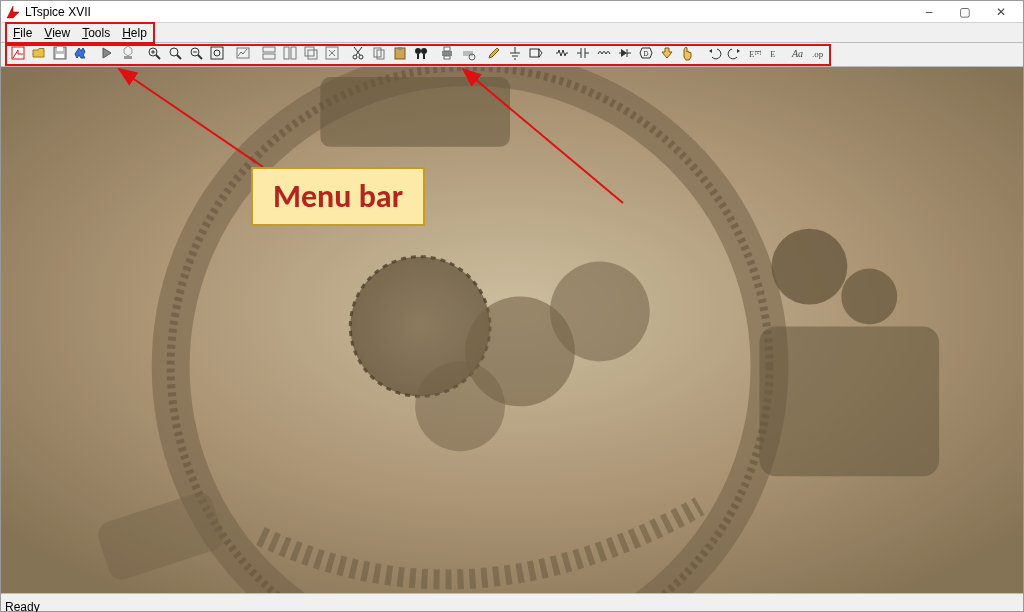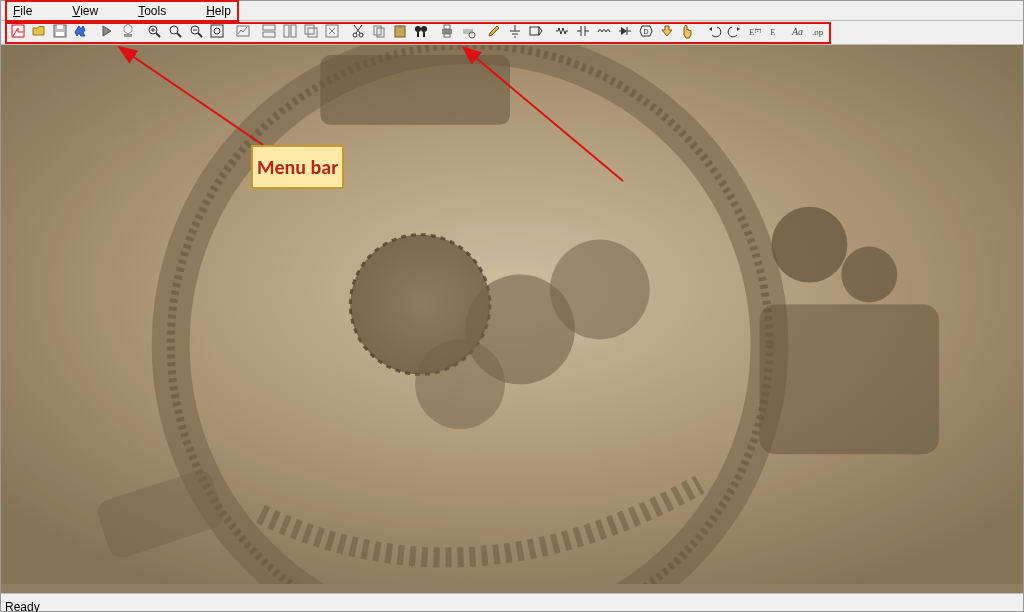--- a/index.html
+++ b/index.html
@@ -8,53 +8,72 @@
 
   
   .titlebar { height: 22px; display: flex; align-items: center; background: #fff; border-bottom: 1px solid #d0d0d0; padding: 0 4px; }
   .titlebar .appicon { width: 16px; height: 16px; margin-right: 4px; display:flex; align-items:center; justify-content:center; }
   .titlebar .title { flex: 1; line-height: 22px; color: #000; }
   .winbtns { display: flex; height: 22px; }
   .winbtn { width: 36px; height: 22px; display: flex; align-items:center; justify-content:center; font-size: 12px; color:#444; }
 
   
   .menubar-wrap { height: 20px; background: #f0f0f0; border-bottom: 1px solid #bbb; display:flex; align-items:center; padding: 0 4px; }
-  .menubar { display:flex; height: 18px; gap: 28px; }
+  .menubar { display:flex; height: 18px; }
   .menuitem { padding: 0 6px; line-height: 18px; cursor: default; }
   .menuitem .ul { text-decoration: underline; }
   .menubar-highlight { border: 2px solid #d11; position: relative; }
 
   
   .toolbar-wrap { height: 24px; background: #f0f0f0; border-bottom: 1px solid #bbb; padding: 1px 4px; display:flex; align-items:center; }
   .toolbar-highlight { border: 2px solid #d11; display:flex; align-items:center; height: 22px; }
   .tbtn { width: 21px; height: 20px; display:flex; align-items:center; justify-content:center; border: 1px solid transparent; }
   .tbtn.sep { width: 5px; border: none; }
   .tbtn svg { width: 16px; height: 16px; }
   .tbtn .grey { stroke:#777; fill:none; }
   .tbtn .dark { stroke:#333; fill:none; }
 
   
   .workspace { flex:1; position:relative; background: linear-gradient(#9e9075, #8f7f63); overflow:hidden; }
   
   .mech { position:absolute; inset:0; }
 
   
-  .callout { position:absolute; background:#fde9a8; border:2px solid #c49a2a; color:#b3261e; font-weight:bold; font-size:20px; padding:8px 4px; font-family:"Calibri", sans-serif; }
+  .callout { position:absolute; background:#fde9a8; border:2px solid #c49a2a; color:#b3261e; font-weight:bold; font-size:32px; padding:8px 20px; font-family:"Calibri", sans-serif; }
   .callout.menu { left:250px; top:100px; }
   .callout.tool { left:610px; top:135px; }
   .arrow-svg { position:absolute; left:0; top:0; pointer-events:none; }
 
   
   .statusbar { height: 18px; background:#f0f0f0; border-top:1px solid #bbb; line-height:18px; padding: 4px 4px; color:#000; font-size:12px; }
 </style>
 </head>
 <body>
 
 <div class="window">
 
+  <div class="titlebar">
+    <span class="appicon">
+      <svg viewBox="0 0 16 16">
+          <path d="M2 14 L8 2 L8 8 L14 8 L8 14 Z" fill="#d11" stroke="#900" stroke-width="0.5"></path>
+        </svg>
+    </span>
+    <span class="title">LTspice XVII</span>
+    <div class="winbtns">
+      <div class="winbtn">
+          <span>–</span>
+        </div>
+      <div class="winbtn">
+          <span>▢</span>
+        </div>
+      <div class="winbtn">
+          <span>✕</span>
+        </div>
+    </div>
+  </div>
 
   <div class="menubar-wrap">
     <div class="menubar-highlight">
       <div class="menubar">
         <div class="menuitem"><span class="ul">F</span><span>ile</span></div>
         <div class="menuitem"><span class="ul">V</span><span>iew</span></div>
         <div class="menuitem"><span class="ul">T</span><span>ools</span></div>
         <div class="menuitem"><span class="ul">H</span><span>elp</span></div>
       </div>
     </div>

